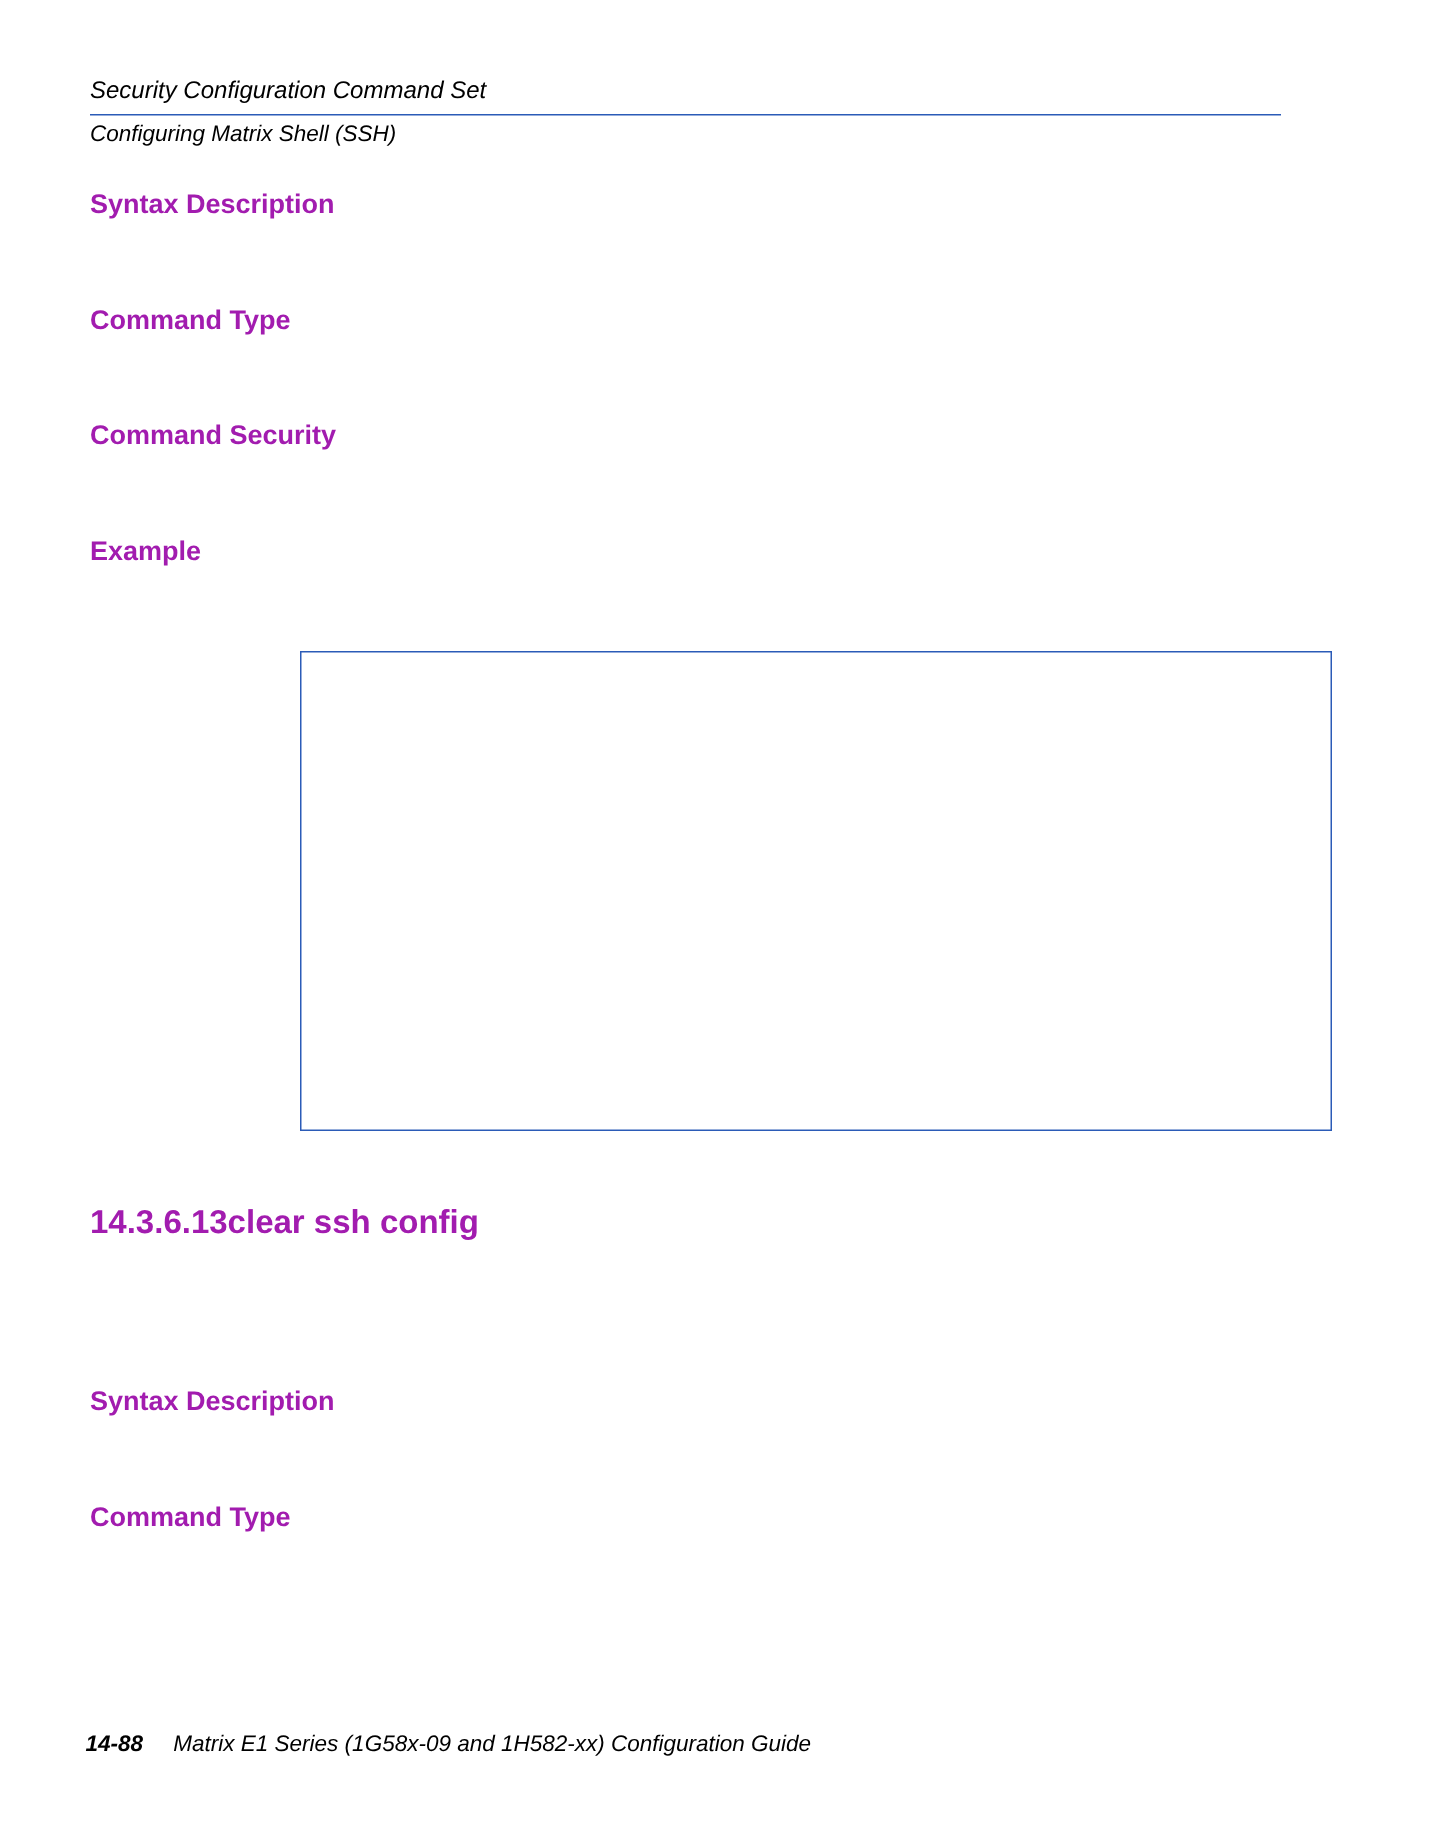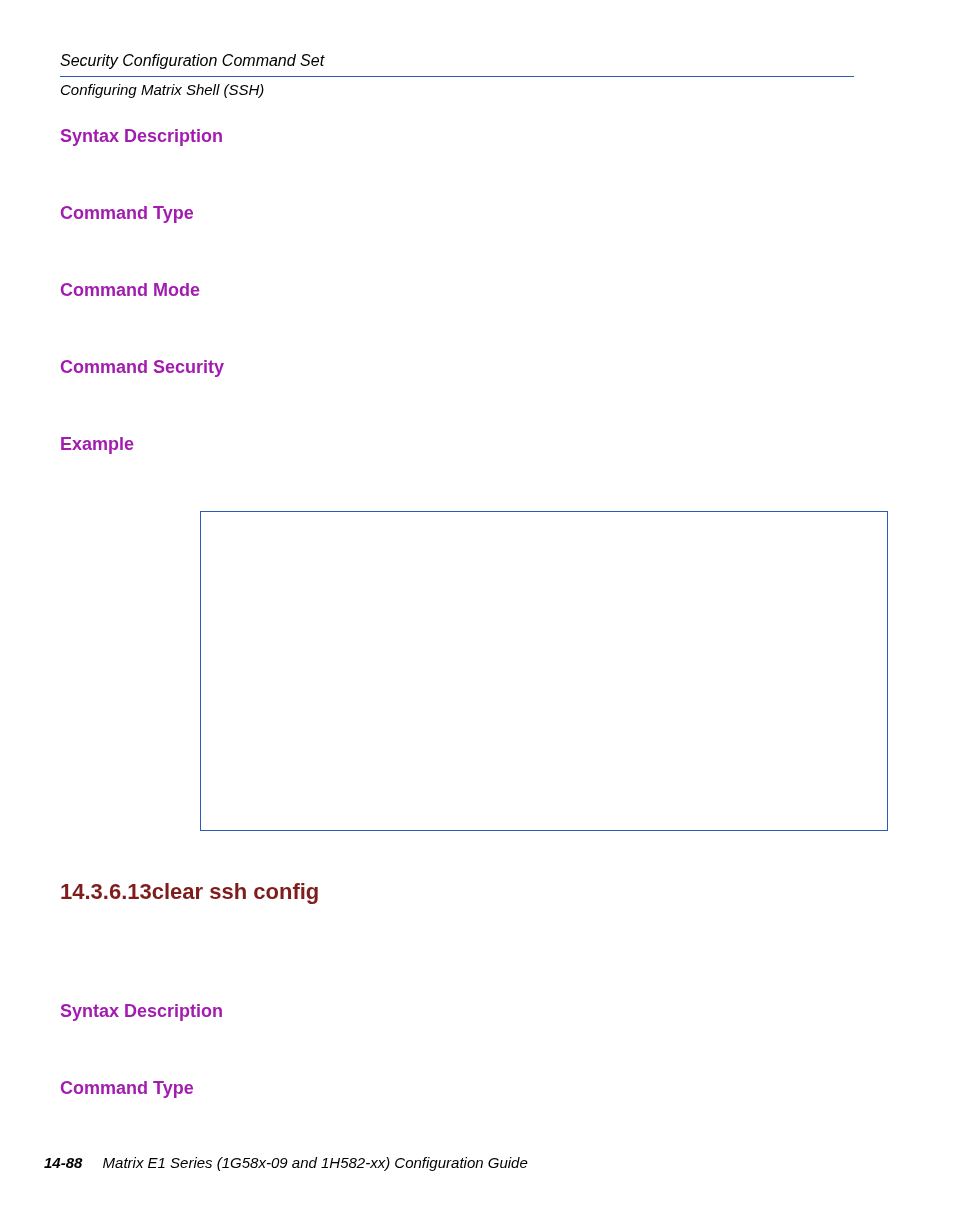--- a/index.html
+++ b/index.html
@@ -3,38 +3,37 @@
 <meta charset="utf-8">
 <style>
   * { box-sizing: border-box; margin: 0; padding: 0; }
   html, body { width: 954px; height: 1227px; background: #fff; font-family: Arial, Helvetica, sans-serif; color: #000; }
   .page { position: relative; width: 914px; height: 1227px; padding: 52px 60px 40px 60px; }
   .hdr-sec { font-style: italic; font-size: 16px; margin-bottom: 6px; }
   .hdr-rule { border: none; border-top: 1px solid #2b5bb7; margin-bottom: 4px; }
   .hdr-sub { font-style: italic; font-size: 15px; margin-bottom: 28px; }
   .blue-h { color: #a21caf; font-weight: bold; font-size: 18px; margin-bottom: 56px; }
   .blue-h.last { }
-  .cmd-title { color: #7f1d1d; font-weight: bold; font-size: 22px; margin-top: 48px; margin-bottom: 96px; }
+  .cmd-title { color: #a21caf; font-weight: bold; font-size: 22px; margin-top: 48px; margin-bottom: 96px; }
   .box { border: 1px solid #2b5bb7; margin-left: 140px; width: 688px; height: 320px; }
-  .footer { position: absolute; left: 44px; bottom: 56px; font-size: 15px; }
+  .footer { position: absolute; left: 57px; bottom: 56px; font-size: 15px; }
   .footer .pg { font-weight: bold; font-style: italic; margin-right: 16px; }
   .footer .doc { font-style: italic; }
 </style>
 </head>
 <body>
 
 <div class="page">
 
   <div class="hdr-sec">Security Configuration Command Set</div>
   <hr class="hdr-rule">
   <div class="hdr-sub">Configuring Matrix Shell (SSH)</div>
 
   <div class="blue-h">Syntax Description</div>
   <div class="blue-h">Command Type</div>
-  <div class="blue-h">Command Mode</div>
   <div class="blue-h">Command Security</div>
   <div class="blue-h last">Example</div>
 
   <div class="box"></div>
 
   <div class="cmd-title">14.3.6.13clear ssh config</div>
 
   <div class="blue-h">Syntax Description</div>
   <div class="blue-h">Command Type</div>
 

